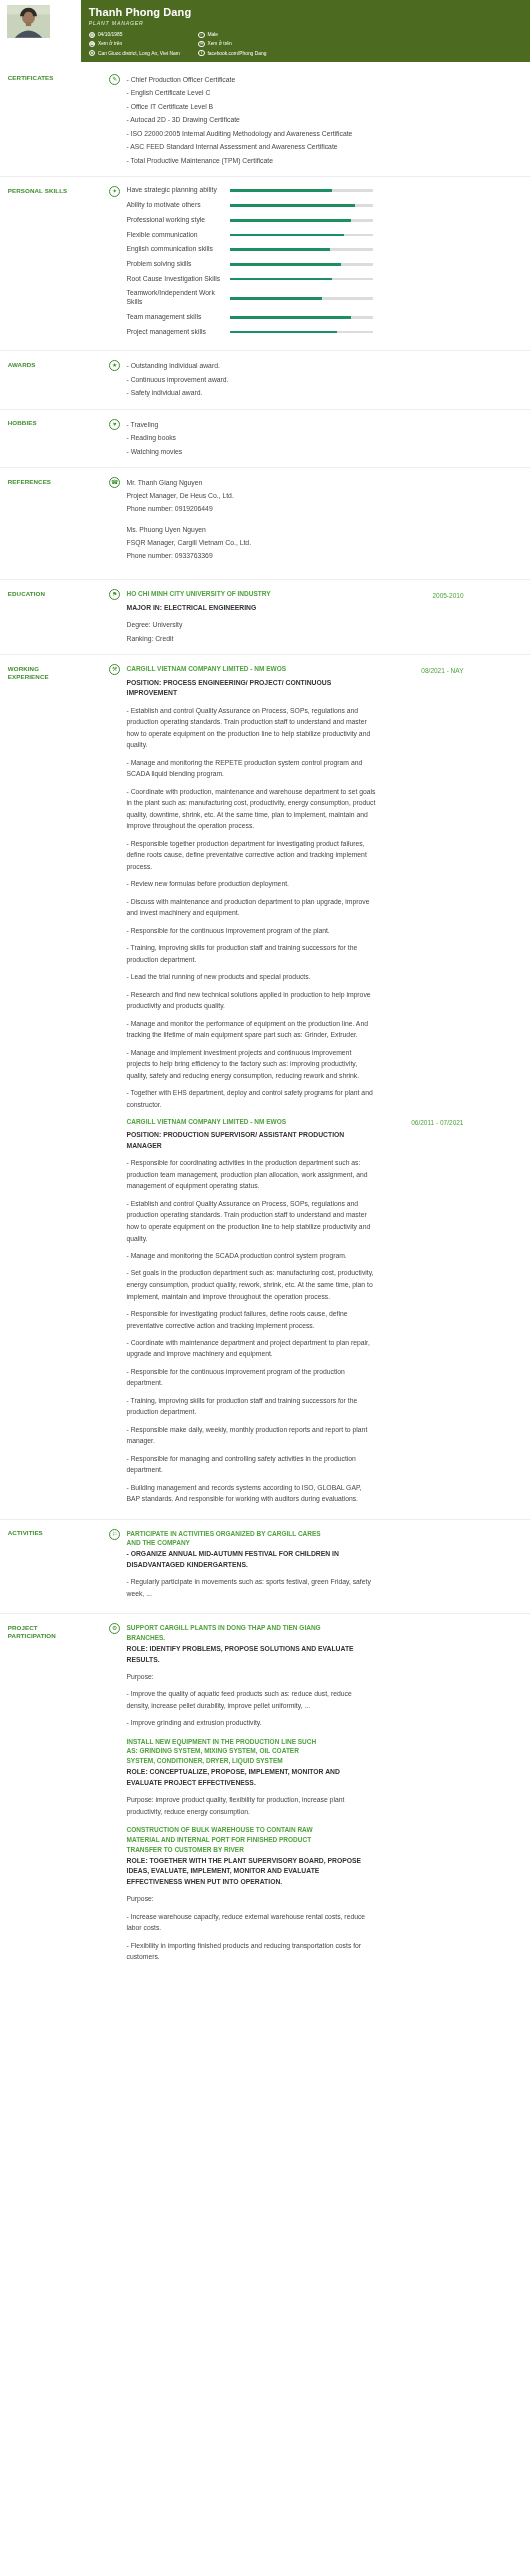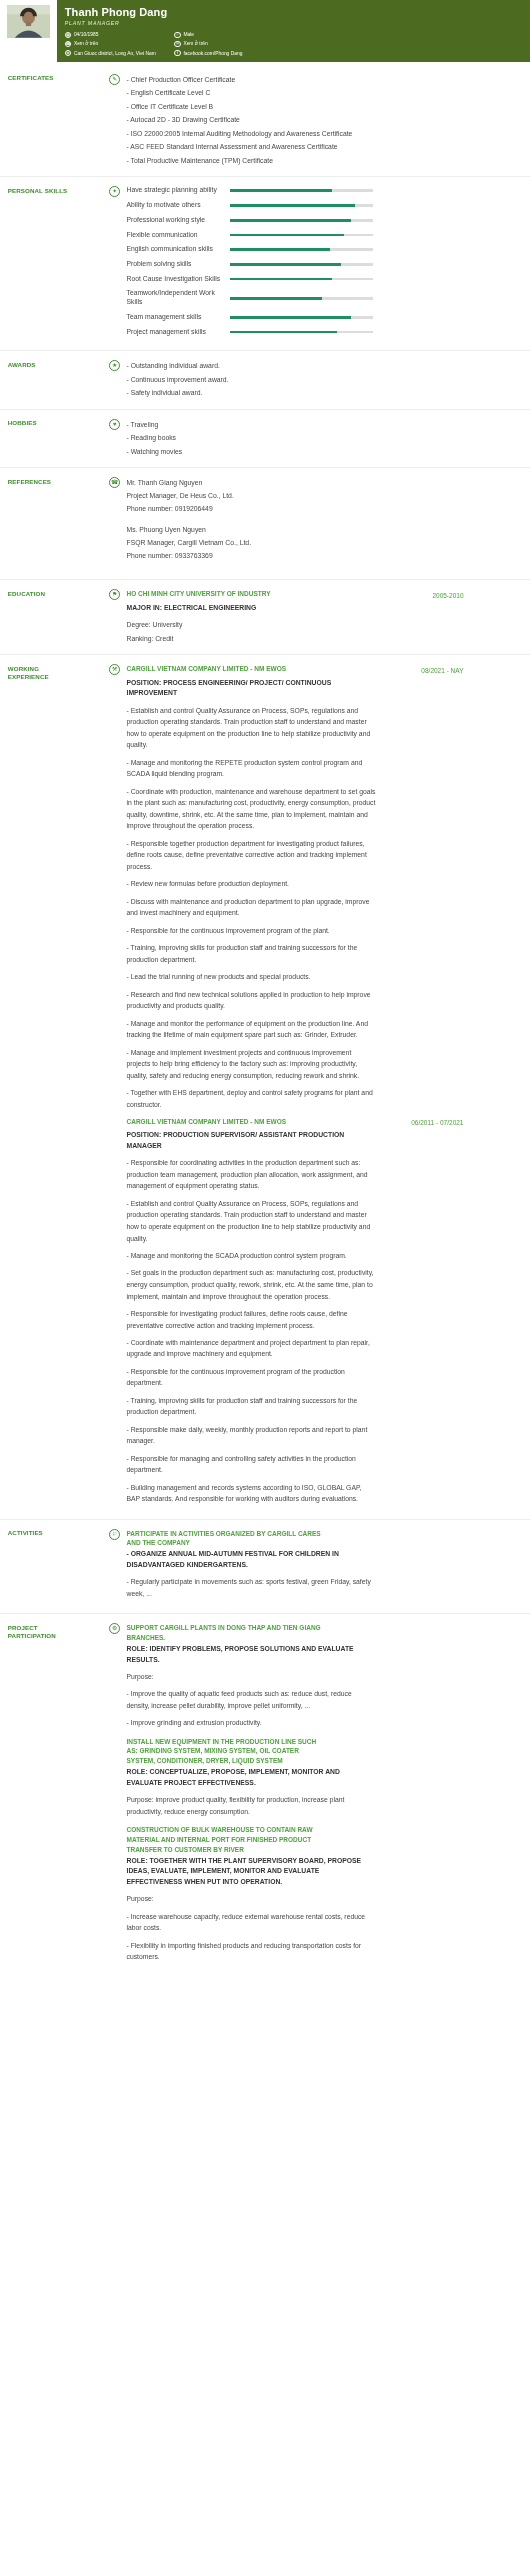--- a/index.html
+++ b/index.html
@@ -12,21 +12,21 @@
   }
   *{box-sizing:border-box;}
   html,body{margin:0;padding:0;background:#fff;}
   body{font-family:"Liberation Sans","DejaVu Sans",sans-serif;color:var(--text);}
   .page{width:531px;min-height:2576px;background:#fff;margin:0 auto;}
 
   
   .cv-header{display:flex;align-items:stretch;min-height:53px;}
   .photo-col{width:57px;background:#fff;display:flex;justify-content:center;align-items:flex-start;padding-top:4.6px;}
   .photo{width:43px;height:33px;overflow:hidden;background:#c9d2bb;flex:none;}
-  .head-green{flex:1;background:var(--header_bg);color:#fff;padding:5.9px 10.4px 5.9px 7.8px;}
+  .head-green{flex:1;background:var(--header_bg);color:#fff;padding:5.9px 10.4px 5.9px 7.8px;margin-left:24px;}
   .name{margin:0;font-size:11px;font-weight:bold;letter-spacing:0.1px;line-height:1.2;}
   .job-title{font-style:italic;font-size:5.2px;letter-spacing:0.8px;color:#e9efdb;margin-top:1.3px;}
   .contact-grid{margin-top:5.2px;display:grid;grid-template-columns:103px auto;gap:2.6px 6.5px;font-size:4.9px;}
   .c-item{display:flex;align-items:center;gap:2.6px;white-space:nowrap;}
   .c-ico{width:6.5px;height:6.5px;border:0.7px solid #fff;border-radius:50%;font-size:3.9px;line-height:5.2px;display:inline-flex;align-items:center;justify-content:center;flex:none;}
 
   
   main{padding:2.6px 0 19.6px;}
   section.row{display:flex;align-items:flex-start;padding:9px 0 7.8px;border-top:0.7px solid #ededed;}
   section.row.first{border-top:none;}

